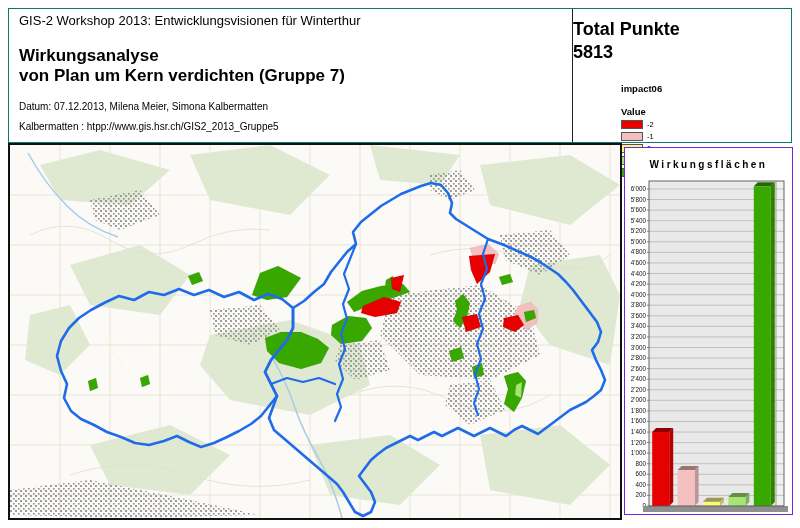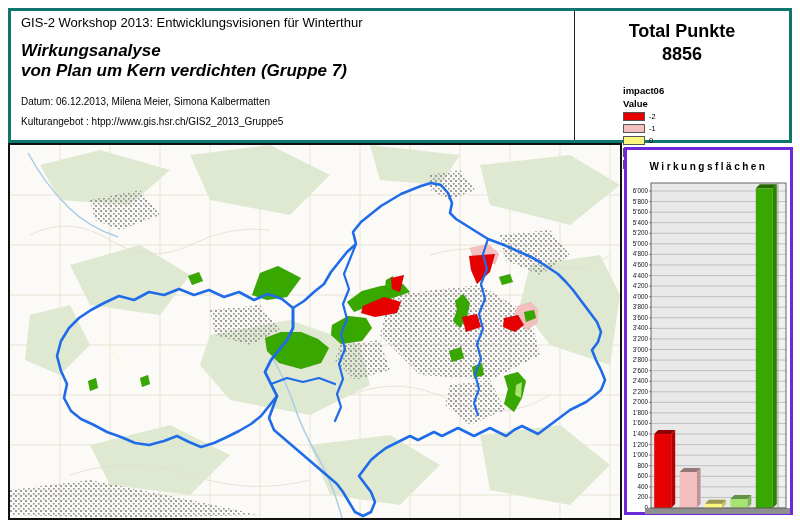--- a/index.html
+++ b/index.html
@@ -1,75 +1,75 @@
 <!DOCTYPE html>
 <html style="--boundary: #1f6be8; --water: #a8cbe8; --forest: #dfe9d2;"><head>
 <meta charset="utf-8">
 <style>
   html,body{margin:0;padding:0;background:#fff;}
   #sheet{position:relative;width:800px;height:528px;background:#fff;
          font-family:"Liberation Sans",sans-serif;color:#000;overflow:hidden;}
 
   
   #header{position:absolute;left:8px;top:8px;width:784px;height:135px;
-          border:3px solid #0f766e;box-sizing:border-box;background:#fff;}
+          border:1px solid #0f766e;box-sizing:border-box;background:#fff;}
   #title-block{position:absolute;left:0;top:0;width:564px;height:100%;
                border-right:1px solid #222;box-sizing:border-box;padding:4px 10px;}
   .supertitle{font-size:13px;}
-  .main-title{font-size:17px;font-weight:bold;line-height:1.18;margin-top:11px;font-style:italic;}
+  .main-title{font-size:17px;font-weight:bold;line-height:1.18;margin-top:18px;}
   .date-line{font-size:10px;margin-top:15px;}
   .doc-line{font-size:10px;margin-top:9px;}
 
   #right-panel{position:absolute;left:564px;top:0;right:0;height:100%;}
-  #score{margin-top:9px;text-align:center;font-weight:bold;font-size:18px;line-height:1.25;}
+  #score{margin-top:9px;text-align:left;font-weight:bold;font-size:18px;line-height:1.25;}
   #legend{position:absolute;left:48px;top:74px;}
   .legend-title{font-size:9.5px;font-weight:bold;}
-  .legend-sub{font-size:9.5px;font-weight:bold;margin-top:2px;}
+  .legend-sub{font-size:9.5px;font-weight:bold;margin-top:12px;}
   .legend-row{display:flex;align-items:center;margin-top:2px;height:10px;}
   .legend-swatch{display:inline-block;width:22px;height:9px;border:1px solid #555;box-sizing:border-box;}
   .legend-label{font-size:7.5px;margin-left:4px;}
 
   
   #map-frame{position:absolute;left:8px;top:143px;width:614px;height:377px;
              border:2px solid #111;box-sizing:border-box;background:#fbfaf6;}
   #map-frame svg{display:block;width:610px;height:373px;}
   .forest{fill:var(--forest,#dfe9d2);}
   .river{stroke:var(--water,#a8cbe8);fill:none;stroke-width:1.5;}
   .boundary{stroke:var(--boundary,#1f6be8);fill:none;stroke-linejoin:round;stroke-linecap:round;}
   .contour{stroke:#e2dccd;fill:none;stroke-width:0.8;}
   .mapgrid{stroke:#ddd6c6;stroke-width:0.6;}
   .zone{stroke:rgba(0,0,0,0.15);stroke-width:0.4;}
 
   
   #chart-panel{position:absolute;left:624px;top:147px;width:169px;height:368px;
-               border:3px solid #6d28d9;box-sizing:border-box;background:#fff;}
+               border:1px solid #6d28d9;box-sizing:border-box;background:#fff;}
   #chart-title{position:absolute;left:0;top:11px;width:100%;text-align:center;
                font-size:10px;font-weight:bold;letter-spacing:2.5px;}
   #chart-svg{position:absolute;left:0;top:0;}
 </style>
 </head>
 <body>
 
 <div id="sheet">
 
   <div id="header">
     <div id="title-block">
       <div class="supertitle">GIS-2 Workshop 2013: Entwicklungsvisionen für Winterthur</div>
       <div class="main-title">
         <div>Wirkungsanalyse</div>
         <div>von Plan um Kern verdichten (Gruppe 7)</div>
       </div>
-      <div class="date-line">Datum: 06.12.2013, Milena Meier, Simona Kalbermatten</div>
-      <div class="doc-line">Kulturangebot : htpp://www.gis.hsr.ch/GIS2_2013_Gruppe5</div>
+      <div class="date-line">Datum: 07.12.2013, Milena Meier, Simona Kalbermatten</div>
+      <div class="doc-line">Kalbermatten : htpp://www.gis.hsr.ch/GIS2_2013_Gruppe5</div>
     </div>
 
     <div id="right-panel">
       <div id="score">
         <div>Total Punkte</div>
-        <div>8856</div>
+        <div>5813</div>
       </div>
       <div id="legend">
         <div class="legend-title">impact06</div>
         <div class="legend-sub">Value</div>
         <div id="legend-items">
             <div class="legend-row">
               <span class="legend-swatch" style="background: rgb(230, 0, 0);"></span>
               <span class="legend-label">-2</span>
             </div>
             <div class="legend-row">

